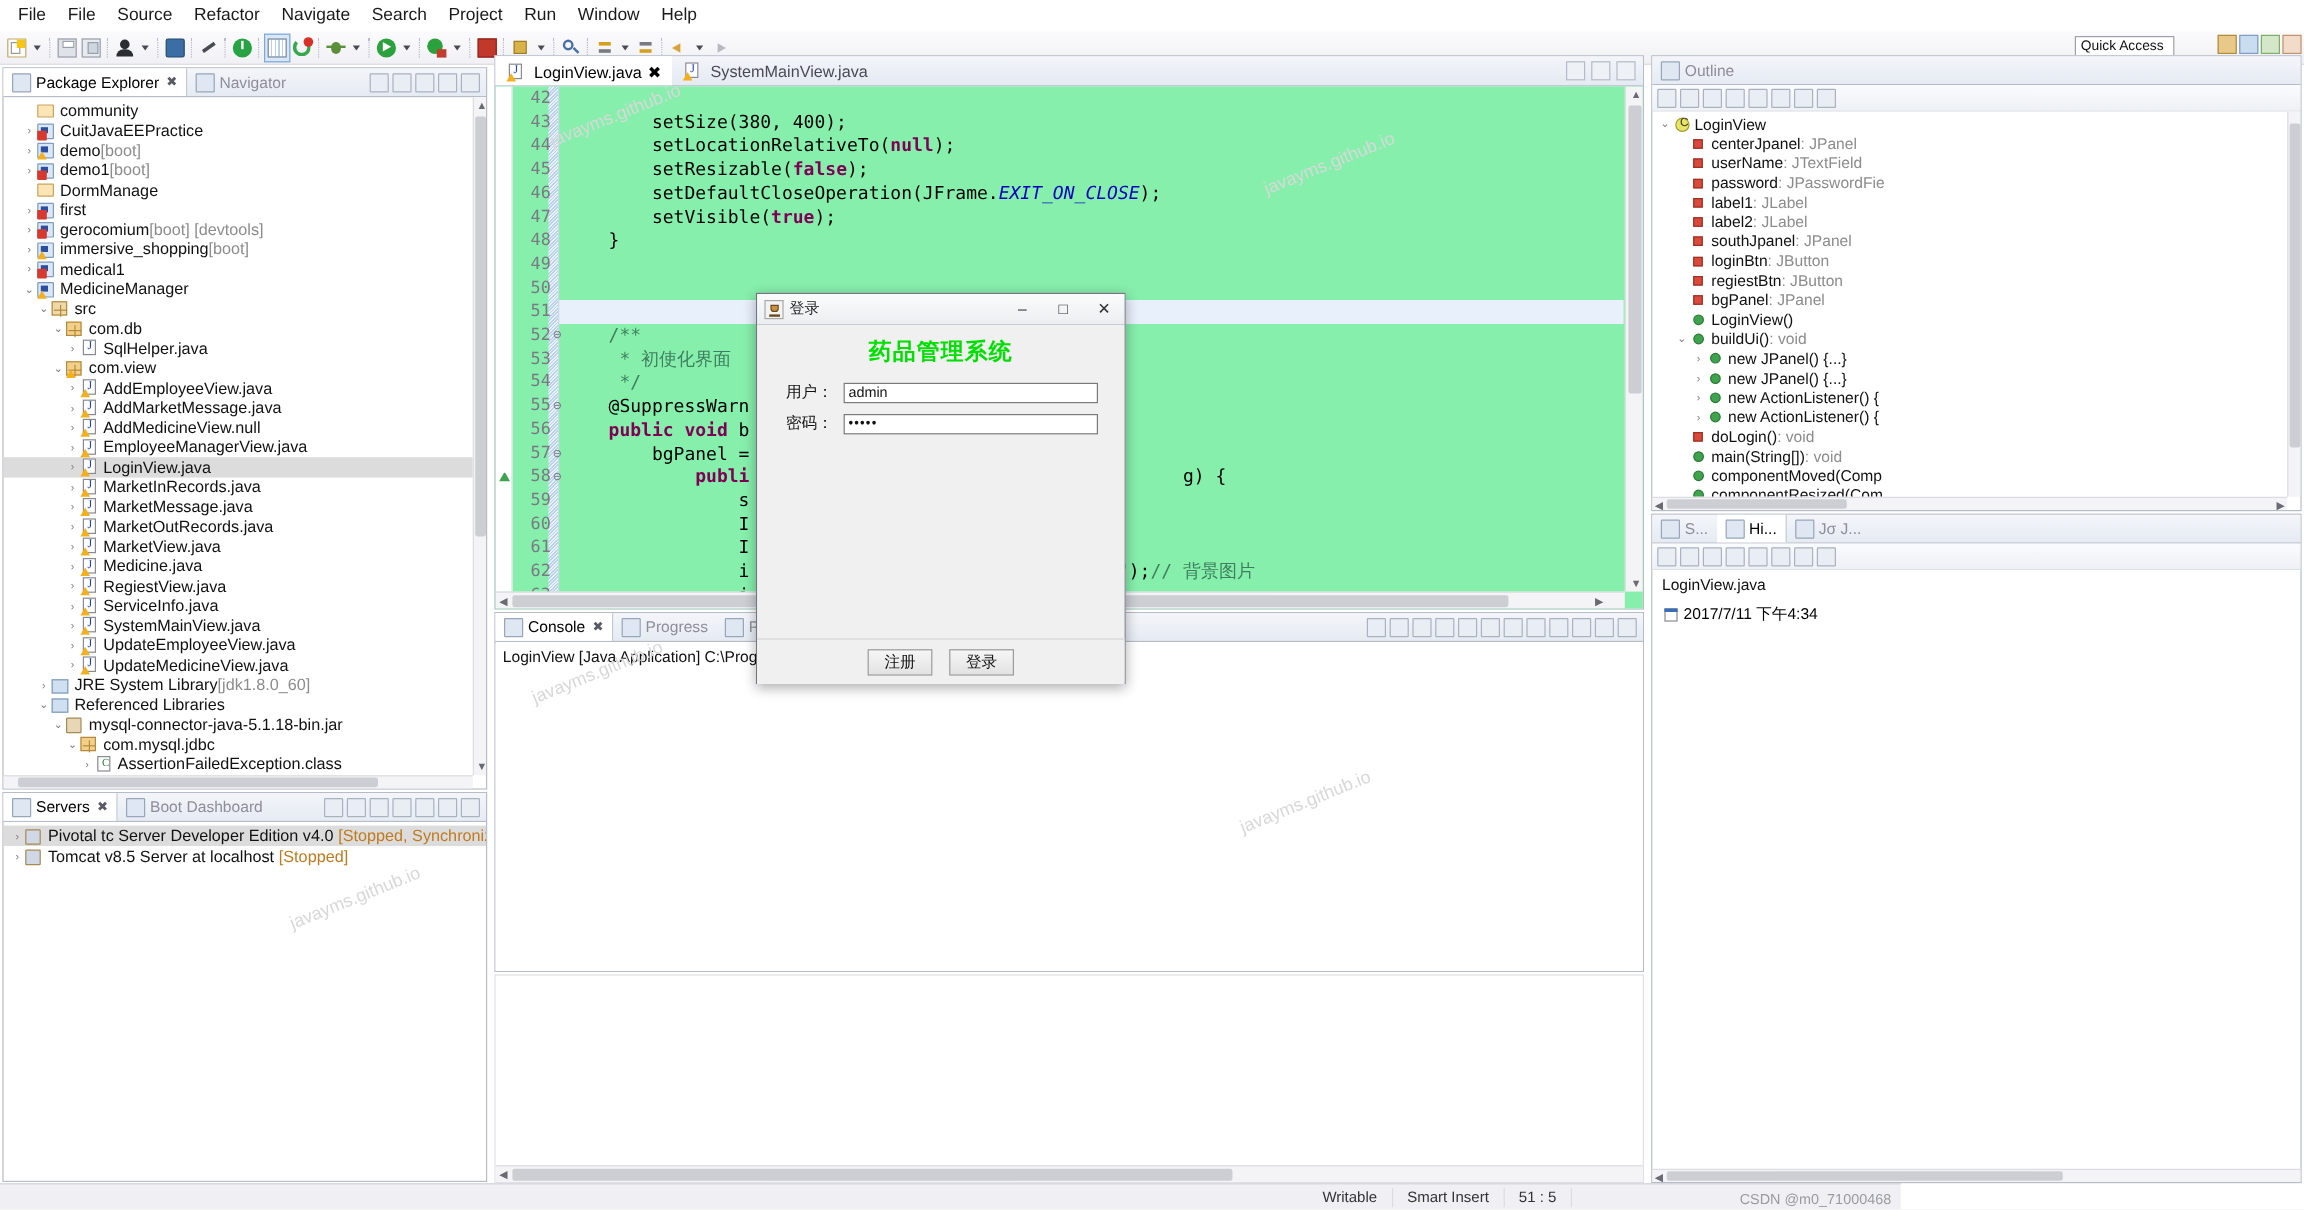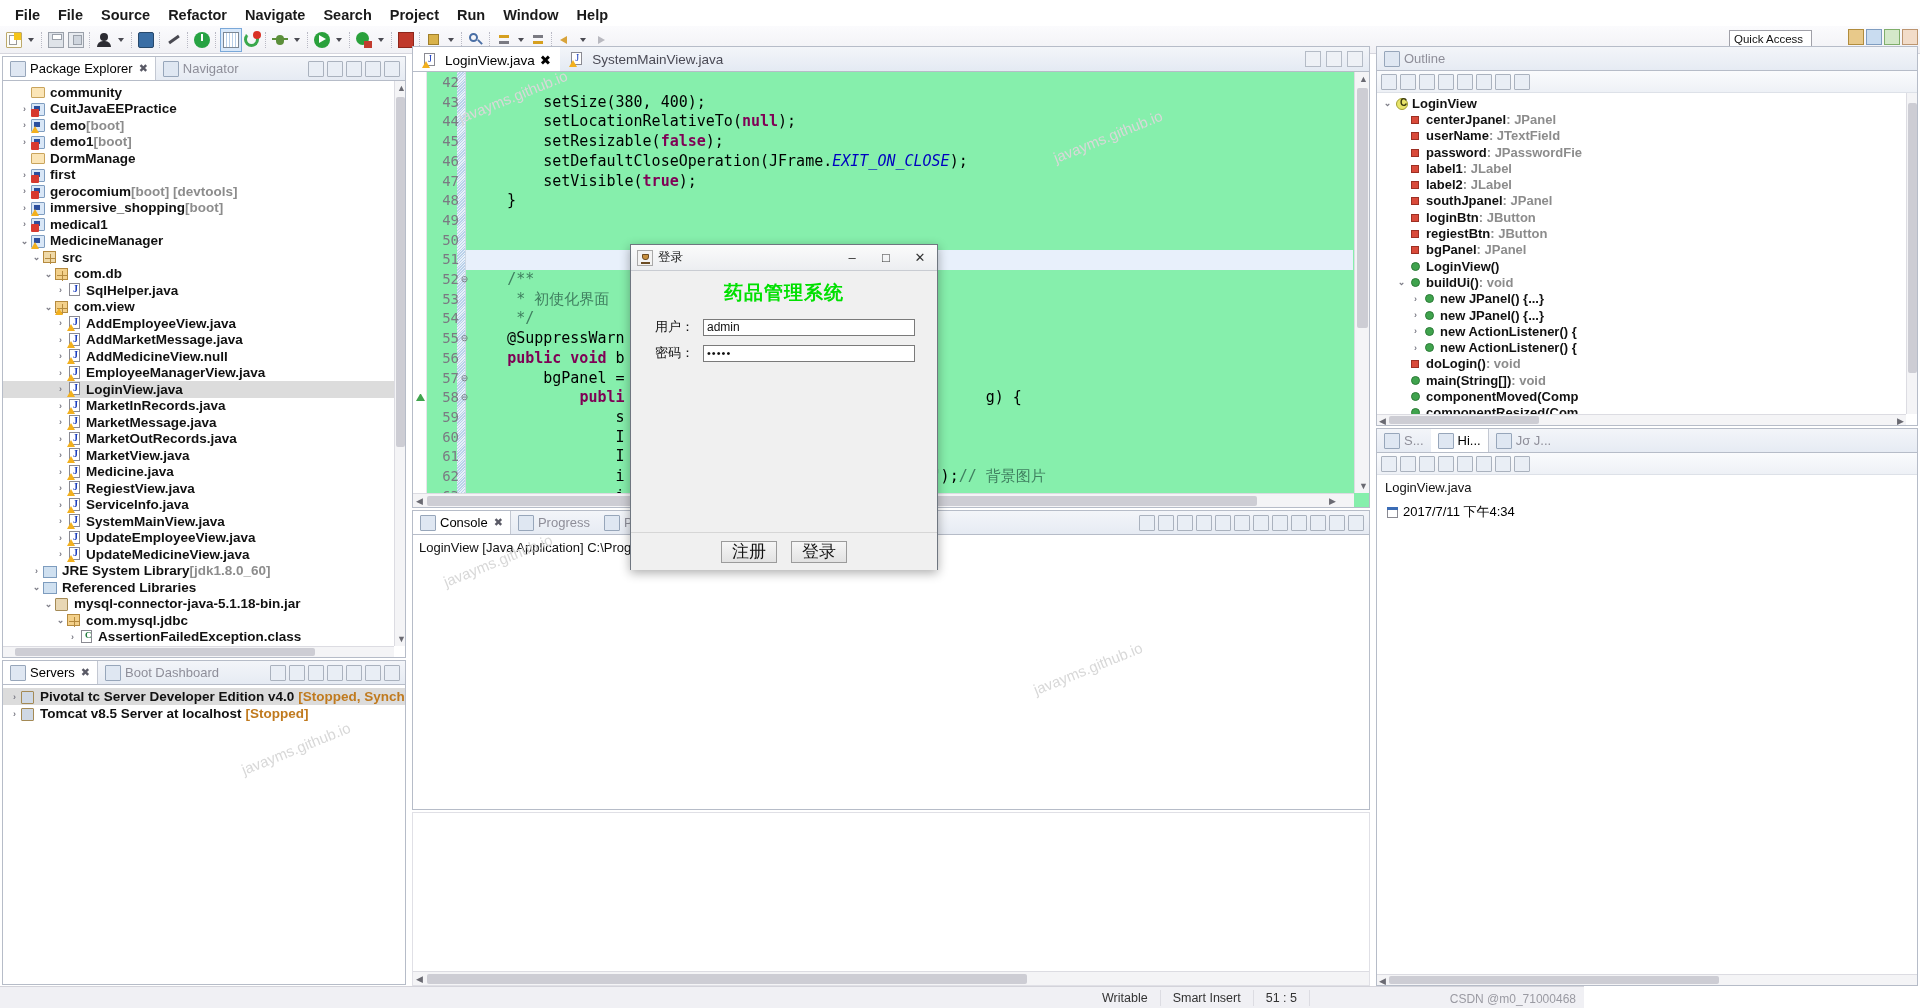--- a/index.html
+++ b/index.html
@@ -10,23 +10,22 @@
     font-family: "Liberation Sans", sans-serif;
     font-size: 13px;
     color: #000;
     background: #f0f0f0;
   }
   #app { position: relative; width: 1920px; height: 1008px; background: #ffffff; }
 
   
   .menubar {
     position: absolute; left: 0; top: 0; width: 1920px; height: 26px;
-    background: #ffffff; display: flex; align-items: flex-end; padding-left: 6px;
+    background: #ffffff; display: flex; align-items: center; padding-left: 6px;
     border-bottom: 1px solid #ffffff;
-    font-weight: bold;
   }
   .menubar .mi { padding: 2px 9px; font-size: 14.5px; color: #1a1a1a; white-space: nowrap; }
 
   
   .toolbar {
     position: absolute; left: 0; top: 26px; width: 1920px; height: 28px;
     background: linear-gradient(#fbfbfd,#f1f1f5);
     border-bottom: 1px solid #d6d6de;
     display: flex; align-items: center; padding-left: 4px;
   }
@@ -54,21 +53,21 @@
     font-size: 13px; color: #3b3b46; white-space: nowrap;
   }
   .ptab.active { background: #ffffff; color: #000; font-weight: normal; border-right:1px solid #c3c8d2; }
   .ptab.inactive { color: #8e8e99; }
   .ptab .x { font-size: 11px; color: #5a5a66; margin-left: 2px; }
   .ptab-tools { margin-left: auto; display: flex; align-items: center; gap: 3px; padding-right: 5px; }
   .tool-btn { width: 16px; height: 16px; display: inline-block; }
   .tool-btn.sel { background: #ffe7a8; border: 1px solid #e0a93a; }
 
   
-  .tree { padding: 3px 0 0 0; font-size: 13.5px; color: #111; overflow: hidden; font-weight: bold; }
+  .tree { padding: 3px 0 0 0; font-size: 13.5px; color: #111; overflow: hidden; }
   .tnode { display: flex; align-items: center; height: 16.5px; white-space: nowrap; }
   .tnode.sel { background: #dcdcdc; }
   .tw { width: 13px; text-align: center; color: #7b7b85; font-size: 9px; flex: 0 0 13px; }
   .tlabel { margin-left: 3px; }
   .tdim { color: #8c8c8c; }
   .ticon { width: 16px; height: 16px; flex: 0 0 16px; position: relative; }
 
   
   .i-folder { width:14px;height:11px;background:#fbe5b6;border:1px solid #c9a45c;border-radius:1px; margin-top:3px;}
   .i-pkg { width:13px;height:12px;background:#f3d08a;border:1px solid #b58a3e; margin-top:2px; }
@@ -144,21 +143,21 @@
   .dlg-btn { width:34px; display:flex; align-items:center; justify-content:center; font-size:13px; color:#333; }
   .dlg-body { position:relative; background:#f0f0f0; }
   .dlg-head { text-align:center; font-family:"Liberation Serif", serif; font-weight:bold; font-size:19px; color:#00e000; padding-top:9px; letter-spacing:1px;}
   .frow { display:flex; align-items:center; margin-top:8px; padding-left:24px; }
   .flabel { font-size:13px; color:#111; width:48px; font-family:"Liberation Sans", sans-serif; }
   .finput { width:212px; height:17px; border:1px solid #7a7a7a; background:#ffffff; font-size:12px; padding:0 3px;
             line-height:15px; color:#111; }
   .dlg-foot { position:absolute; left:0; right:0; bottom:0; height:38px; background:#f0f0f0;
               border-top:1px solid #d6d6d6; display:flex; align-items:center; justify-content:center; gap:14px; }
   .jbtn { min-width:54px; height:22px; background:linear-gradient(#f6f6f6,#e2e2e2); border:1px solid #9b9b9b;
-          font-size:17px; color:#111; display:flex; align-items:center; justify-content:center; padding:0 10px; }
+          font-size:13px; color:#111; display:flex; align-items:center; justify-content:center; padding:0 10px; }
 
   .wm { position:absolute; color:#d8d8d8; font-size:15px; transform:rotate(-22deg);
         font-family:"Liberation Sans", sans-serif; pointer-events:none; user-select:none; white-space:nowrap; }
   .credit { position:absolute; right:8px; bottom:2px; font-size:12px; color:#9a9aa2;margin-top:24px; }
 </style>
 </head>
 <body>
 
 <div id="app">
 

